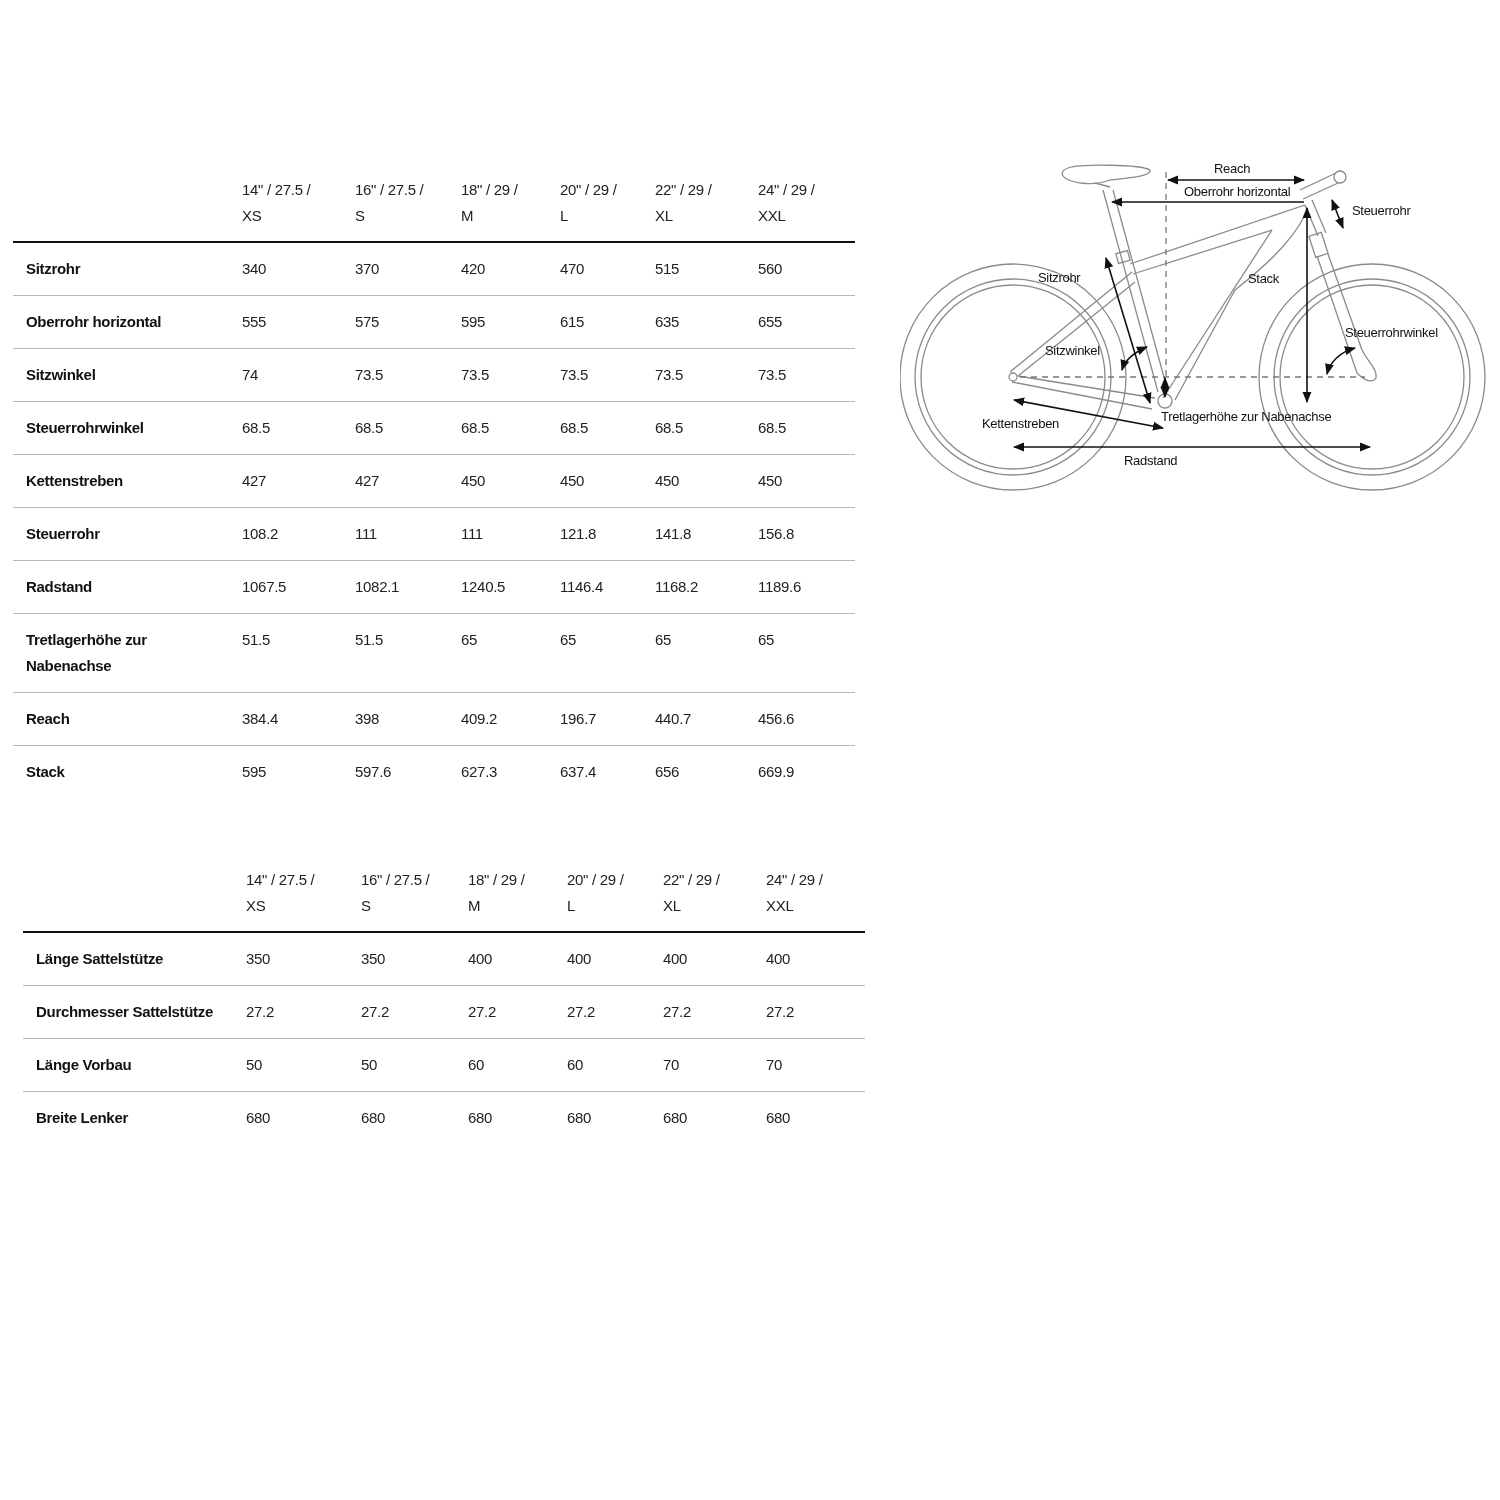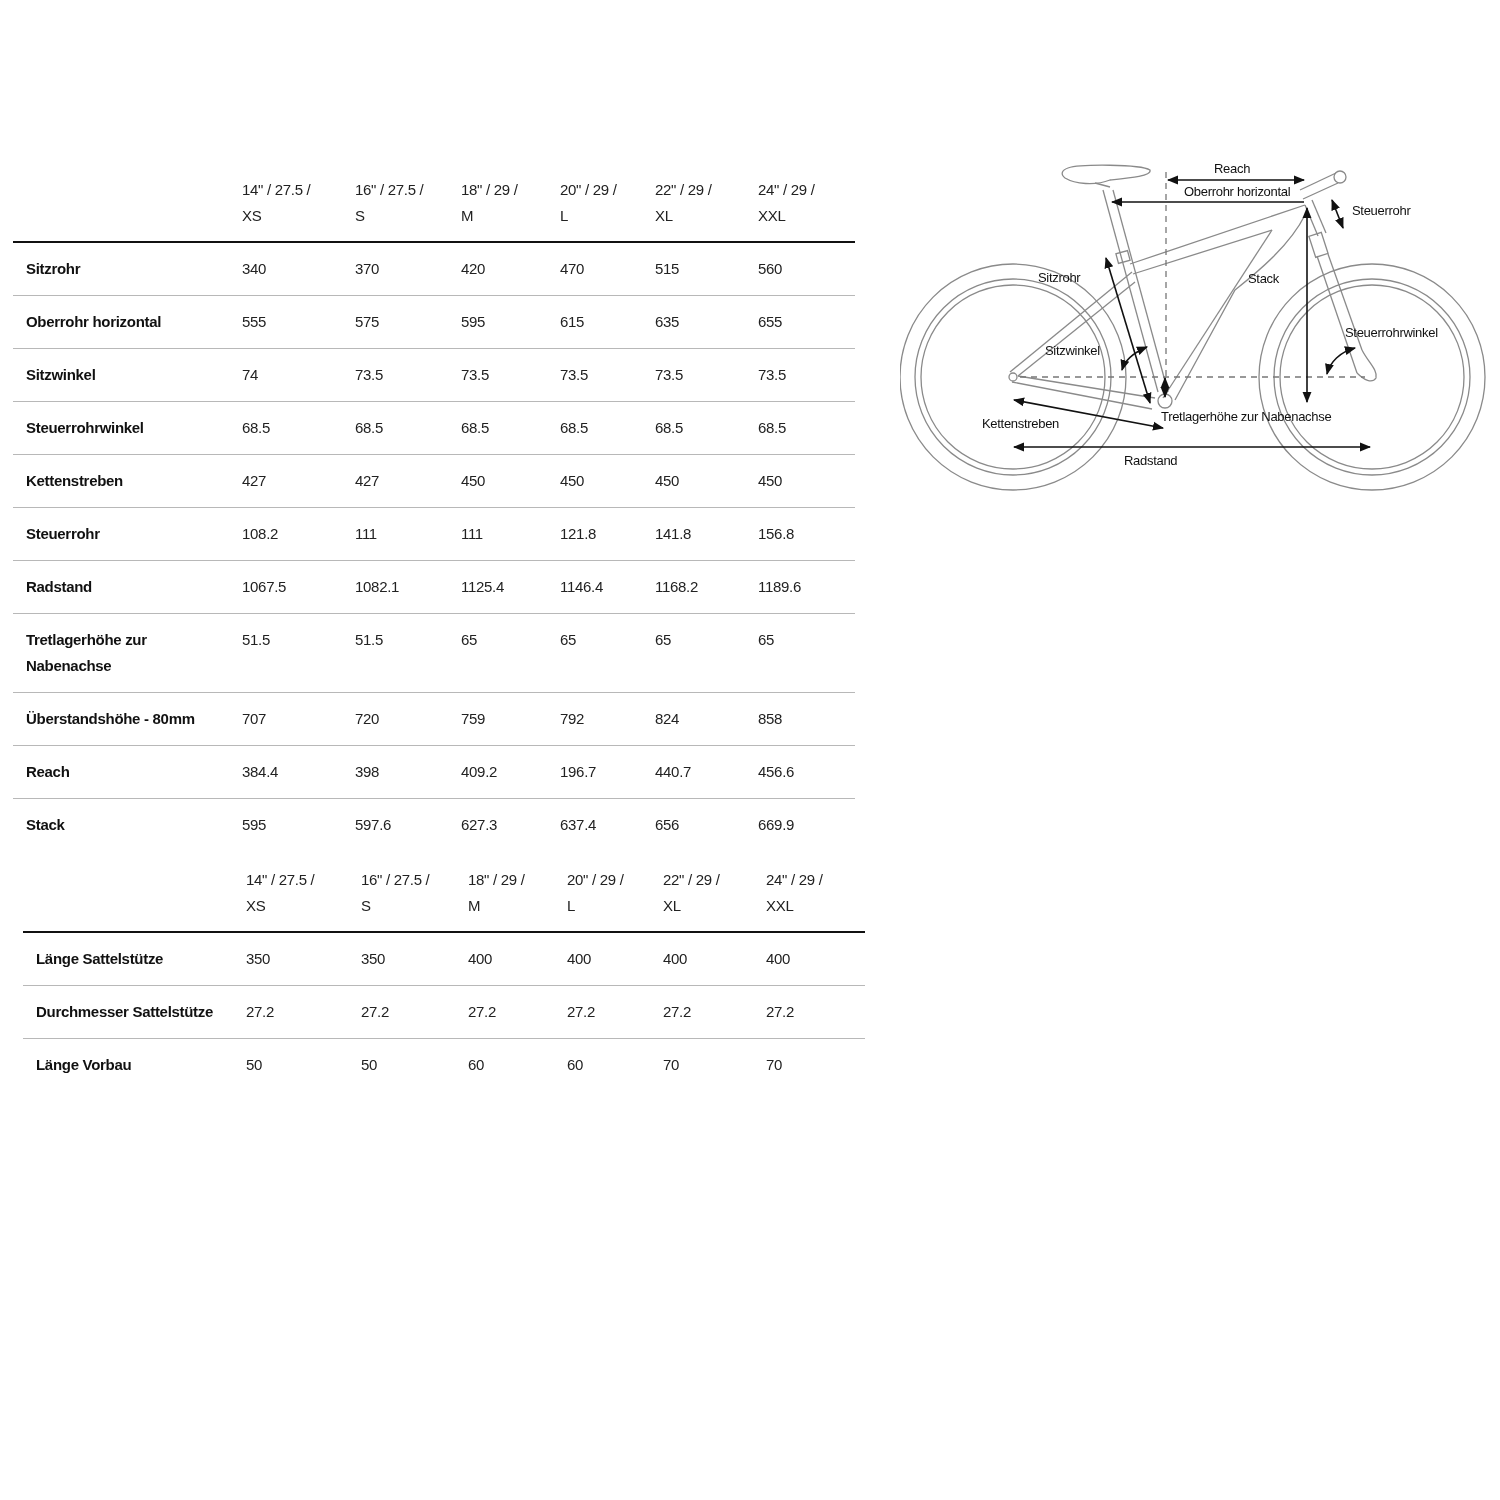--- a/index.html
+++ b/index.html
@@ -188,45 +188,36 @@
         <td>111</td>
         <td>111</td>
         <td>121.8</td>
         <td>141.8</td>
         <td>156.8</td>
       </tr>
       <tr>
         <td class="label">Radstand</td>
         <td>1067.5</td>
         <td>1082.1</td>
-        <td>1125.4</td>
+        <td>1240.5</td>
         <td>1146.4</td>
         <td>1168.2</td>
         <td>1189.6</td>
       </tr>
       <tr>
         <td class="label">
           <span class="size-line">Tretlagerhöhe zur</span>
           <span class="size-line">Nabenachse</span>
         </td>
         <td>51.5</td>
         <td>51.5</td>
         <td>65</td>
         <td>65</td>
         <td>65</td>
         <td>65</td>
-      </tr>
-      <tr>
-        <td class="label">Überstandshöhe - 80mm</td>
-        <td>707</td>
-        <td>720</td>
-        <td>759</td>
-        <td>792</td>
-        <td>824</td>
-        <td>858</td>
       </tr>
       <tr>
         <td class="label">Reach</td>
         <td>384.4</td>
         <td>398</td>
         <td>409.2</td>
         <td>196.7</td>
         <td>440.7</td>
         <td>456.6</td>
       </tr>
@@ -302,20 +293,29 @@
       </tr>
       <tr>
         <td class="label">Länge Vorbau</td>
         <td>50</td>
         <td>50</td>
         <td>60</td>
         <td>60</td>
         <td>70</td>
         <td>70</td>
       </tr>
+      <tr>
+        <td class="label">Breite Lenker</td>
+        <td>680</td>
+        <td>680</td>
+        <td>680</td>
+        <td>680</td>
+        <td>680</td>
+        <td>680</td>
+      </tr>
     </tbody>
 </table>
 
 <svg id="diagram" viewBox="900 150 600 350" xmlns="http://www.w3.org/2000/svg">
   <defs>
     <marker id="ah" viewBox="0 0 10 10" refX="9" refY="5" markerWidth="7" markerHeight="7" orient="auto-start-reverse">
       <path d="M0,1 L10,5 L0,9 z" fill="#111"></path>
     </marker>
   </defs>
 

